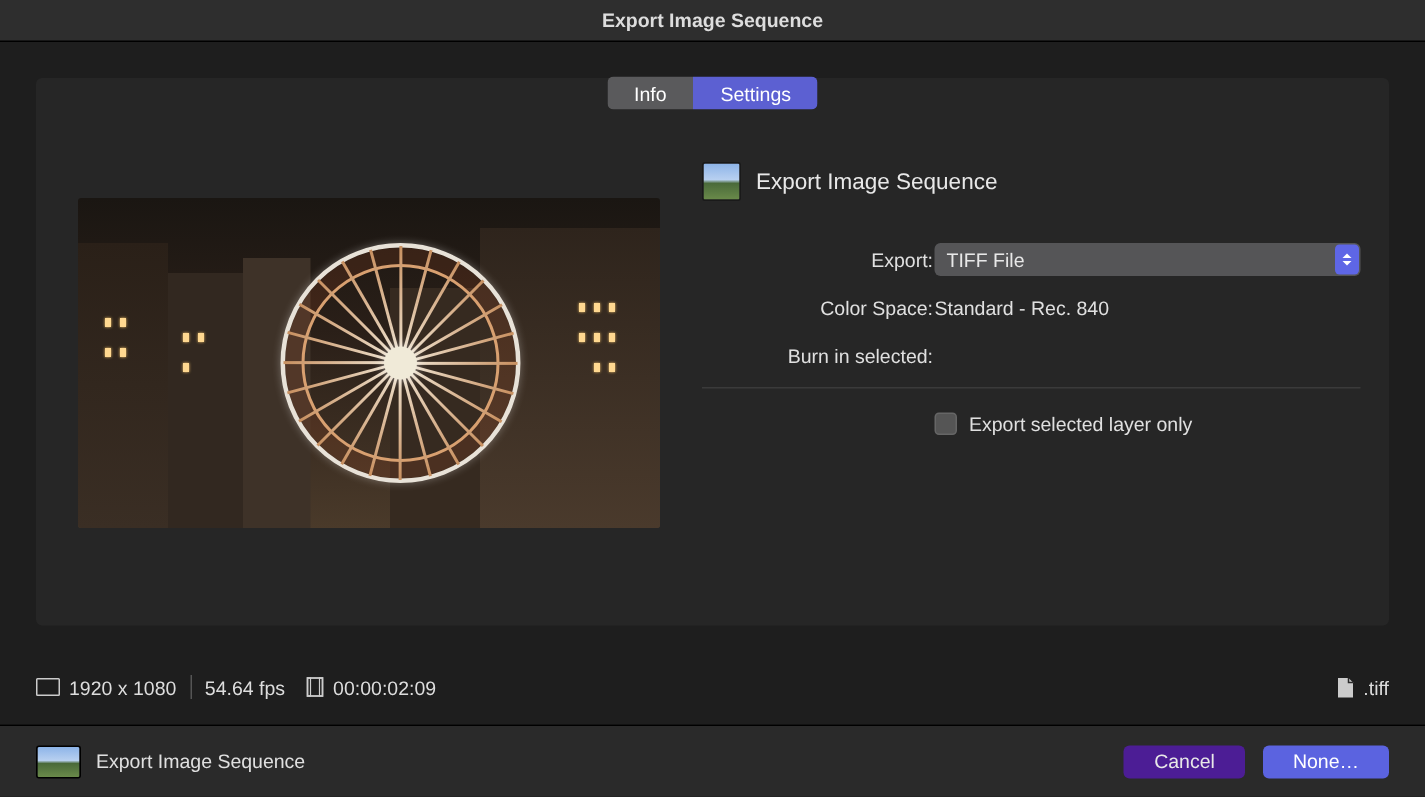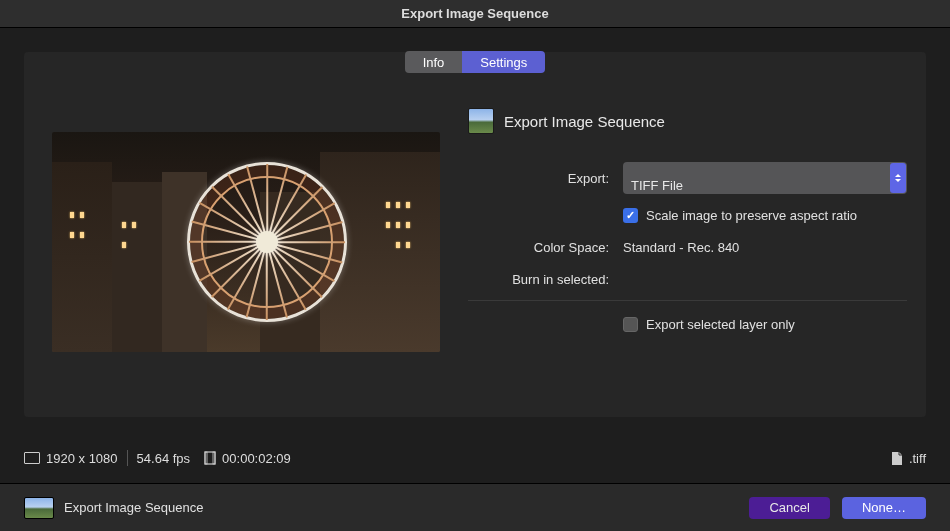--- a/index.html
+++ b/index.html
@@ -140,37 +140,37 @@
 }
 .row {
   display:flex;
   align-items:center;
   margin-bottom: 10px;
   min-height: 22px;
 }
 .label {
   width: 155px;
   text-align: right;
-  padding-right: 14px;
+  padding-right: 1px;
   color:#e0e0e0;
   font-size: 13px;
 }
 .value-area {
   flex:1;
   display:flex;
   align-items:center;
 }
 .popup {
   background:#555557;
   border-radius:4px;
   height:22px;
   width:284px;
   display:flex;
-  align-items:flex-start;
-  padding: 16px 8px;
+  align-items:center;
+  padding: 2px 8px;
   position:relative;
   color:#e8e8e8;
   cursor:pointer;
   font-size:13px;
 }
 .popup-arrows {
   position:absolute;
   right:1px; top:1px; bottom:1px;
   width:16px;
   background:#5e66e6;
@@ -361,27 +361,20 @@
         <div class="row">
           <div class="label">Export:</div>
           <div class="value-area">
             <div class="popup">
               <span>TIFF File</span>
               <div class="popup-arrows"></div>
             </div>
           </div>
         </div>
 
-        <div class="row">
-          <div class="label"></div>
-          <div class="value-area">
-            <div class="checkbox checked"></div>
-            <span class="cb-label">Scale image to preserve aspect ratio</span>
-          </div>
-        </div>
 
         <div class="row">
           <div class="label">Color Space:</div>
           <div class="value-area">
             <span class="static-value">Standard - Rec. 840</span>
           </div>
         </div>
 
         <div class="row">
           <div class="label">Burn in selected:</div>

